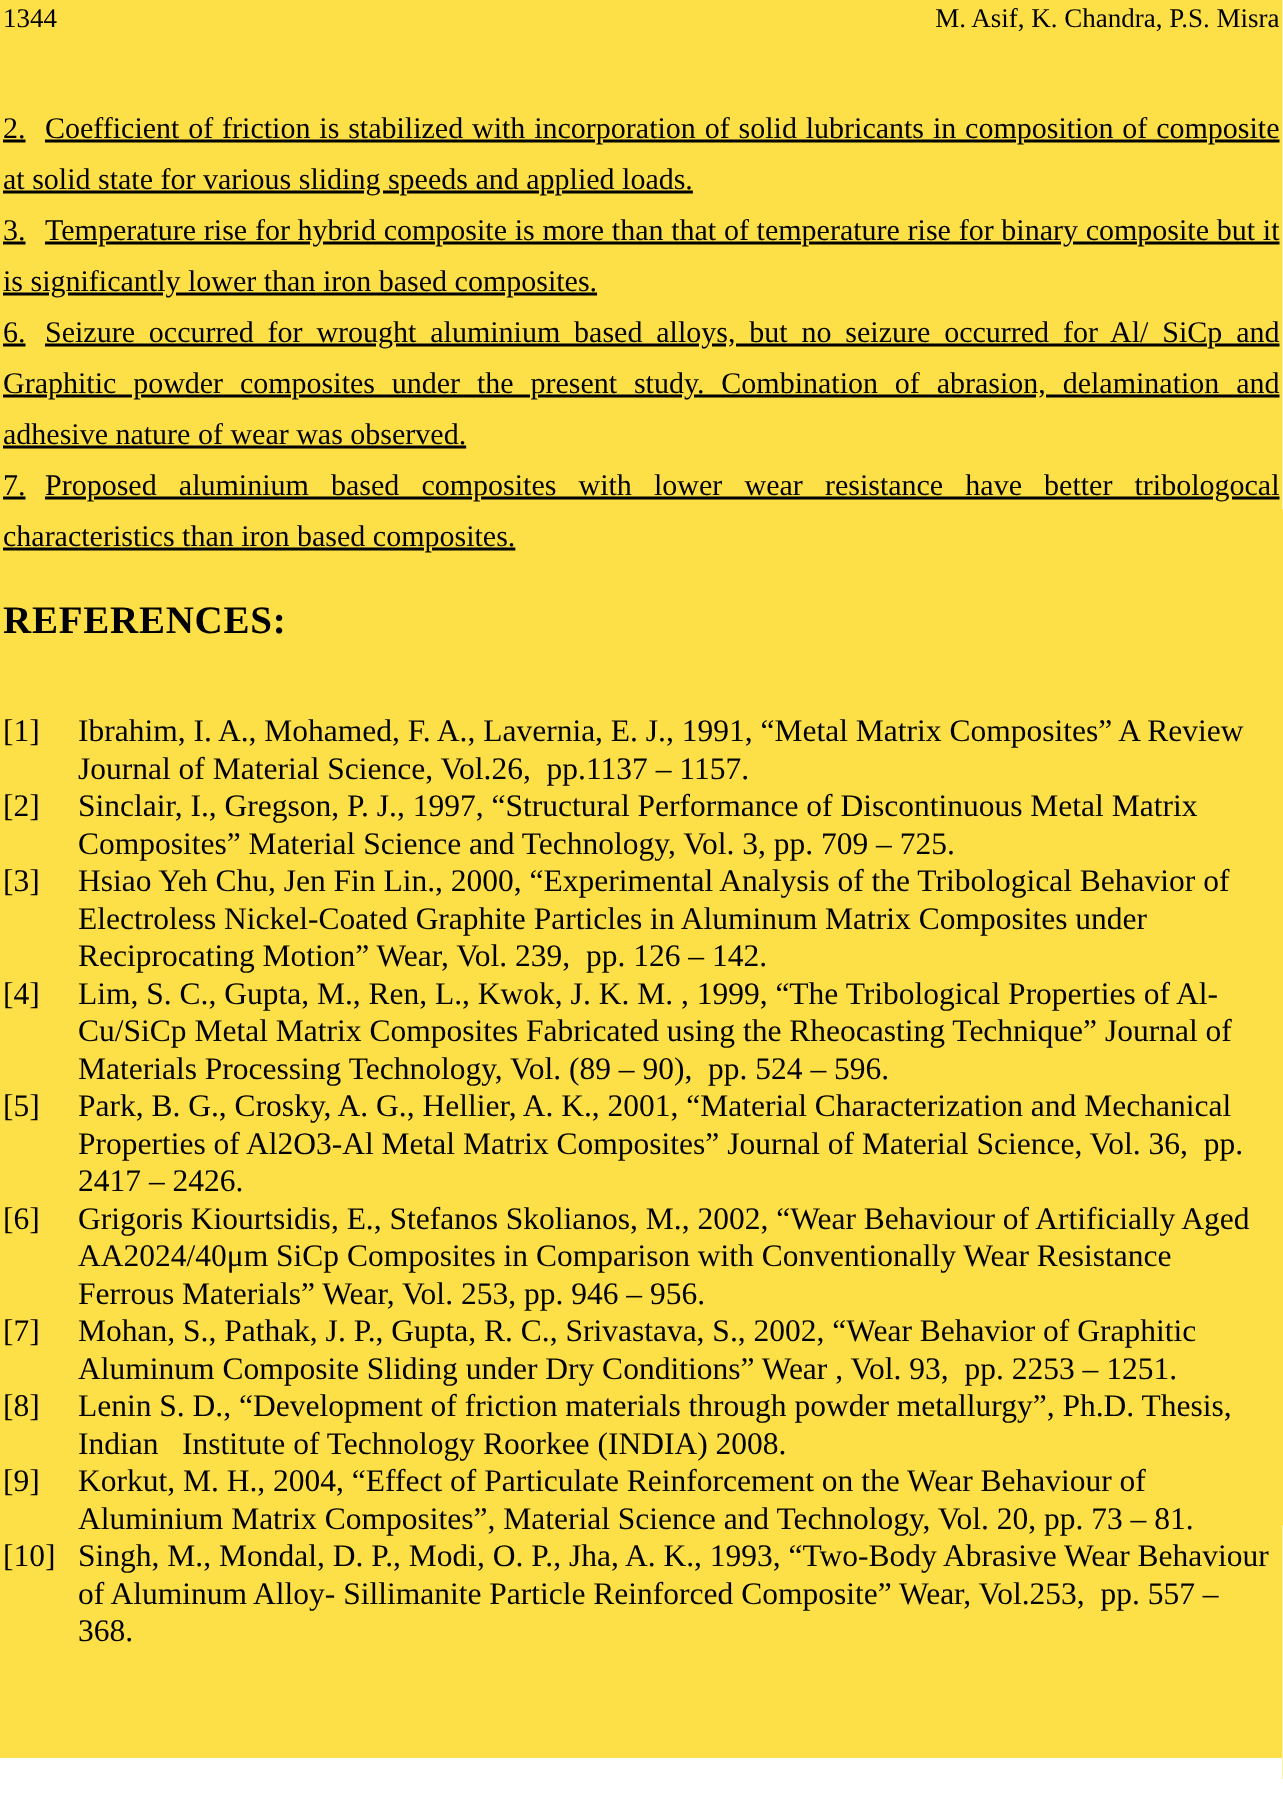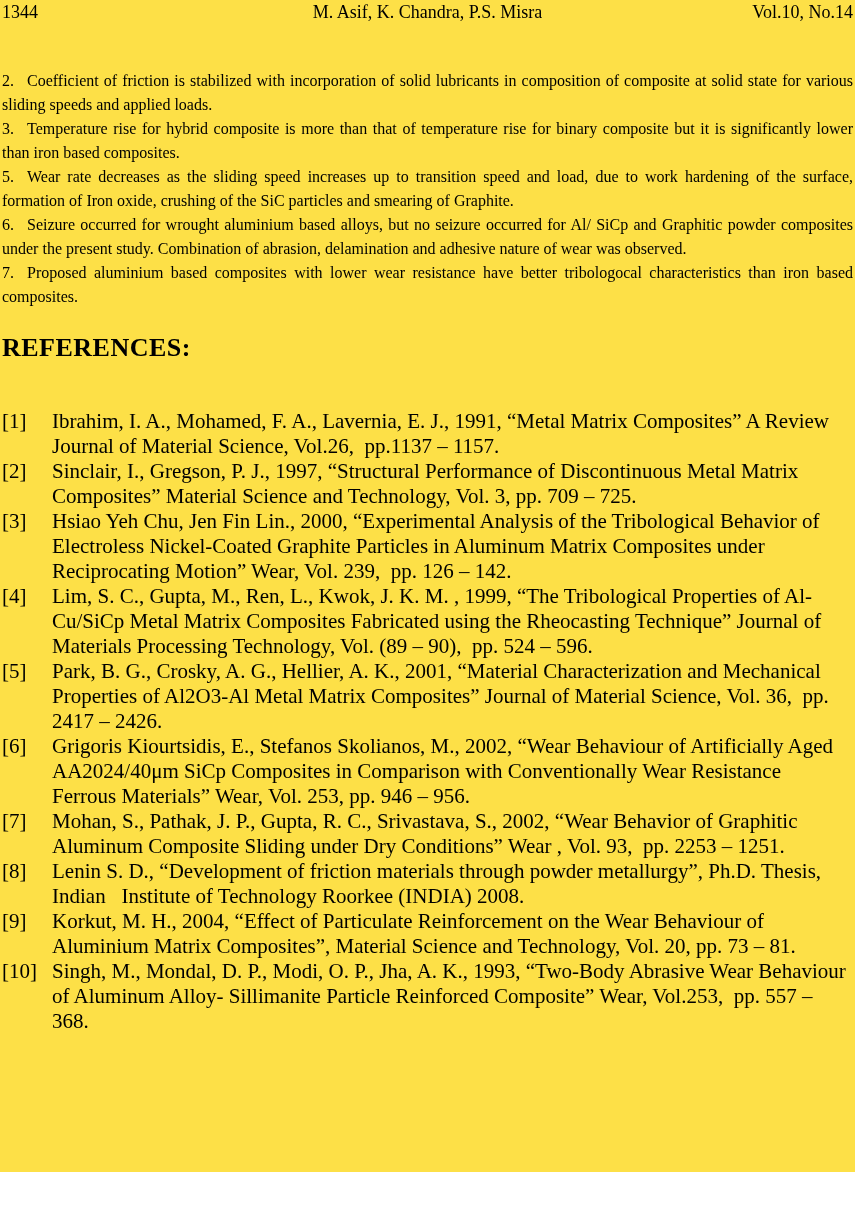--- a/index.html
+++ b/index.html
@@ -26,23 +26,24 @@
   }
   .h-left  { flex: 1; text-align: left; }
   .h-center{ flex: none; text-align: center; }
   .h-right { flex: 1; text-align: right; }
 
   .body-text {
     margin-top: 46px;
   }
   .conclusion {
     margin: 0;
-    font-size: 16px;
-    line-height: 24px;
+    font-size: 20px;
+    line-height: 34px;
     text-align: justify;
+    text-decoration: underline;
   }
   .cnum {
     margin-right: 13px;
   }
   .refs-heading {
     margin: 26px 0 0 0;
     font-size: 26px;
     line-height: 26px;
     font-weight: bold;
     letter-spacing: 0.5px;
@@ -66,29 +67,27 @@
   }
 </style>
 </head>
 <body>
 
 <div class="page">
 
   <div class="header">
     <span class="h-left">1344</span>
     <span class="h-center">M. Asif, K. Chandra, P.S. Misra</span>
-    <span class="h-right">Vol.10, No.14</span>
   </div>
 
   <div class="body-text">
 
     <div class="conclusions">
       <p class="conclusion"><span class="cnum">2.</span><span>Coefficient of friction is stabilized with incorporation of solid lubricants in composition of composite at solid state for various sliding speeds and applied loads.</span></p>
       <p class="conclusion"><span class="cnum">3.</span><span>Temperature rise for hybrid composite is more than that of temperature rise for binary composite but it is significantly lower than iron based composites.</span></p>
-      <p class="conclusion"><span class="cnum">5.</span><span>Wear rate decreases as the sliding speed increases up to transition speed and load, due to work hardening of the surface, formation of Iron oxide, crushing of the SiC particles and smearing of Graphite.</span></p>
       <p class="conclusion"><span class="cnum">6.</span><span>Seizure occurred for wrought aluminium based alloys, but no seizure occurred for Al/ SiCp and Graphitic powder composites under the present study. Combination of abrasion, delamination and adhesive nature of wear was observed.</span></p>
       <p class="conclusion"><span class="cnum">7.</span><span>Proposed aluminium based composites with lower wear resistance have better tribologocal characteristics than iron based composites.</span></p>
     </div>
 
     <h2 class="refs-heading">REFERENCES:</h2>
 
     <div class="refs">
       <div class="ref">
         <span class="ref-marker">[1]</span>
         <span class="ref-text">Ibrahim, I. A., Mohamed, F. A., Lavernia, E. J., 1991, “Metal Matrix Composites” A Review Journal of Material Science, Vol.26,  pp.1137 – 1157.</span>

